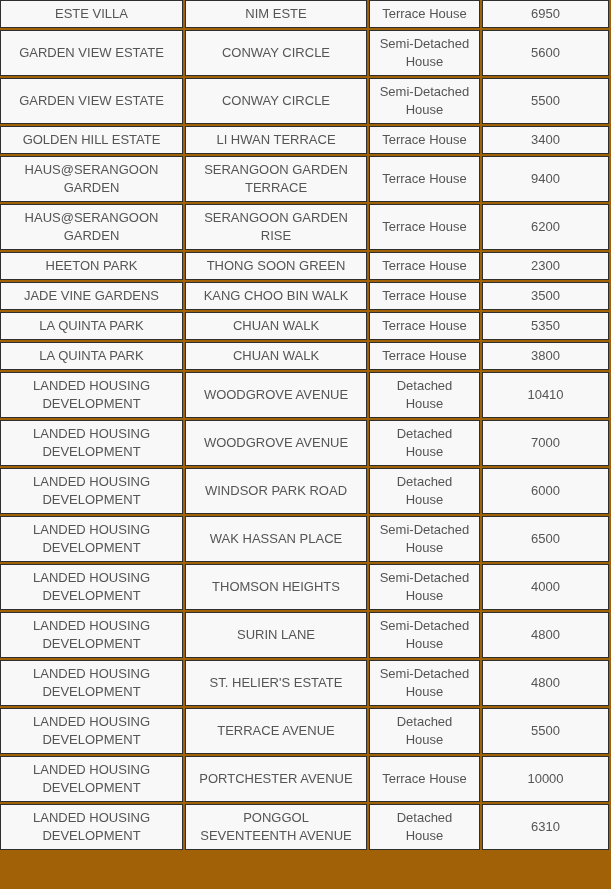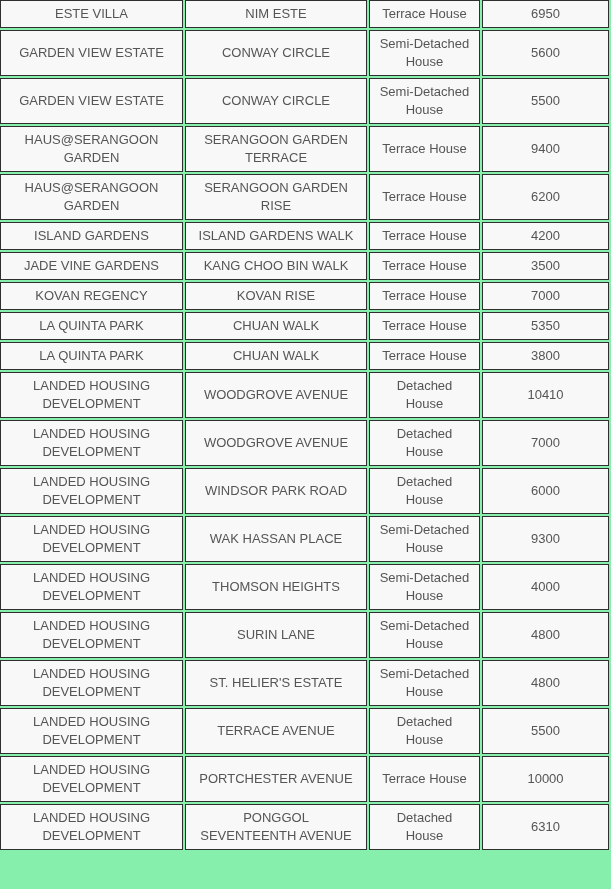--- a/index.html
+++ b/index.html
@@ -4,21 +4,21 @@
 <style>
   html, body {
     margin: 0;
     padding: 0;
     background: #ffffff;
   }
   .viewport {
     width: 611px;
     height: 889px;
     overflow: hidden;
-    background: #86efac;
+    background: #a16207;
     position: relative;
   }
   table.rental-table {
     border-collapse: separate;
     border-spacing: 2px;
     table-layout: fixed;
     width: 613px;
     margin: -2px 0 0 -2px;
     font-family: "Liberation Sans", "DejaVu Sans", sans-serif;
     font-size: 13px;
@@ -65,48 +65,48 @@
     <td>Semi-Detached House</td>
     <td>5600</td>
   </tr>
         <tr>
     <td>GARDEN VIEW ESTATE</td>
     <td>CONWAY CIRCLE</td>
     <td>Semi-Detached House</td>
     <td>5500</td>
   </tr>
         <tr>
+    <td>GOLDEN HILL ESTATE</td>
+    <td>LI HWAN TERRACE</td>
+    <td>Terrace House</td>
+    <td>3400</td>
+  </tr>
+        <tr>
     <td>HAUS@SERANGOON GARDEN</td>
     <td>SERANGOON GARDEN TERRACE</td>
     <td>Terrace House</td>
     <td>9400</td>
   </tr>
         <tr>
     <td>HAUS@SERANGOON GARDEN</td>
     <td>SERANGOON GARDEN RISE</td>
     <td>Terrace House</td>
     <td>6200</td>
   </tr>
         <tr>
-    <td>ISLAND GARDENS</td>
-    <td>ISLAND GARDENS WALK</td>
+    <td>HEETON PARK</td>
+    <td>THONG SOON GREEN</td>
     <td>Terrace House</td>
-    <td>4200</td>
+    <td>2300</td>
   </tr>
         <tr>
     <td>JADE VINE GARDENS</td>
     <td>KANG CHOO BIN WALK</td>
     <td>Terrace House</td>
     <td>3500</td>
-  </tr>
-        <tr>
-    <td>KOVAN REGENCY</td>
-    <td>KOVAN RISE</td>
-    <td>Terrace House</td>
-    <td>7000</td>
   </tr>
         <tr>
     <td>LA QUINTA PARK</td>
     <td>CHUAN WALK</td>
     <td>Terrace House</td>
     <td>5350</td>
   </tr>
         <tr>
     <td>LA QUINTA PARK</td>
     <td>CHUAN WALK</td>
@@ -128,21 +128,21 @@
         <tr>
     <td>LANDED HOUSING DEVELOPMENT</td>
     <td>WINDSOR PARK ROAD</td>
     <td>Detached House</td>
     <td>6000</td>
   </tr>
         <tr>
     <td>LANDED HOUSING DEVELOPMENT</td>
     <td>WAK HASSAN PLACE</td>
     <td>Semi-Detached House</td>
-    <td>9300</td>
+    <td>6500</td>
   </tr>
         <tr>
     <td>LANDED HOUSING DEVELOPMENT</td>
     <td>THOMSON HEIGHTS</td>
     <td>Semi-Detached House</td>
     <td>4000</td>
   </tr>
         <tr>
     <td>LANDED HOUSING DEVELOPMENT</td>
     <td>SURIN LANE</td>

